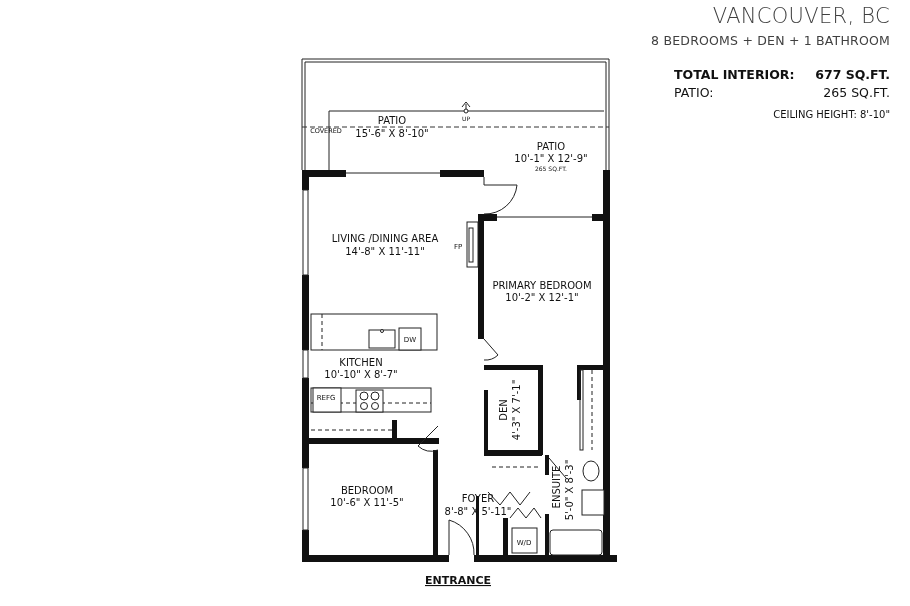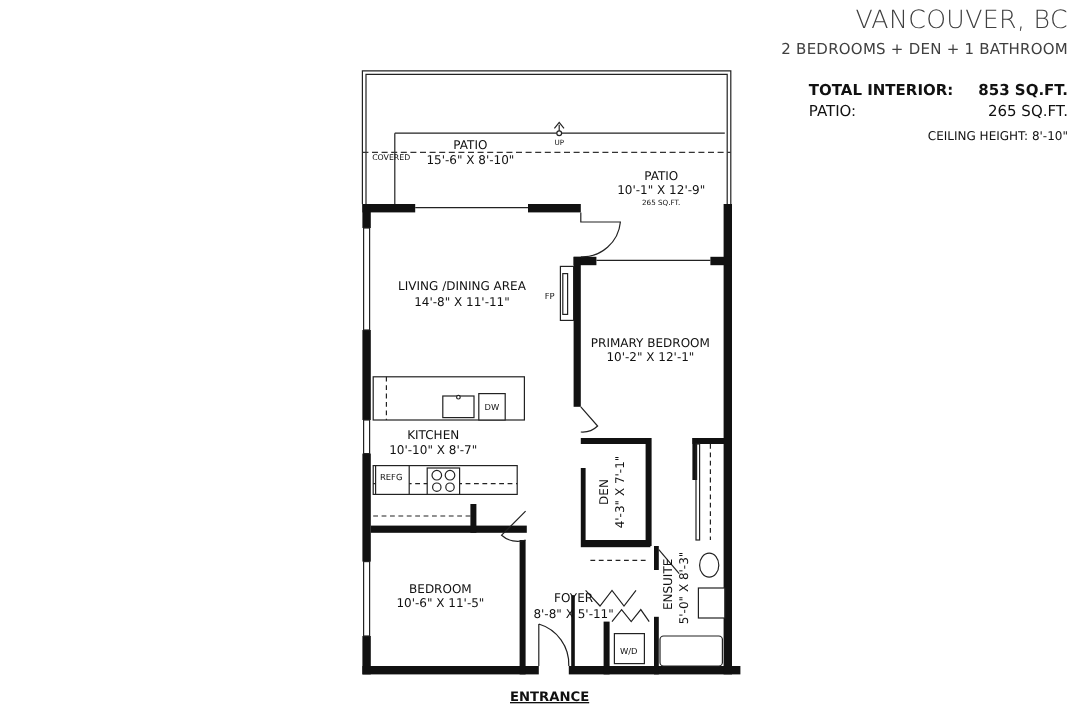--- a/index.html
+++ b/index.html
@@ -11,25 +11,25 @@
   .stats .row{display:flex;justify-content:space-between;height:18px;}
   .stats .row.b{font-weight:bold;text-align:right;}
   .ceil{position:absolute;right:20px;top:109px;font-size:10px;}
   svg{position:absolute;left:0;top:0;}
   .lbl{font-family:"DejaVu Sans",sans-serif;fill:#111;text-anchor:middle;}
 </style>
 </head>
 <body>
 
 <div class="hdr city">VANCOUVER, BC</div>
-<div class="hdr beds">2 BEDROOMS + DEN + 1 BATHROOM</div>
+<div class="hdr beds">8 BEDROOMS + DEN + 1 BATHROOM</div>
 <div class="stats">
   <div class="row b">
     <span>TOTAL INTERIOR:</span>
-    <span>853 SQ.FT.</span>
+    <span>677 SQ.FT.</span>
   </div>
   <div class="row">
     <span>PATIO:</span>
     <span>265 SQ.FT.</span>
   </div>
 </div>
 <div class="ceil">CEILING HEIGHT: 8'-10"</div>
 
 <svg width="910" height="606" viewBox="0 0 910 606">
 

